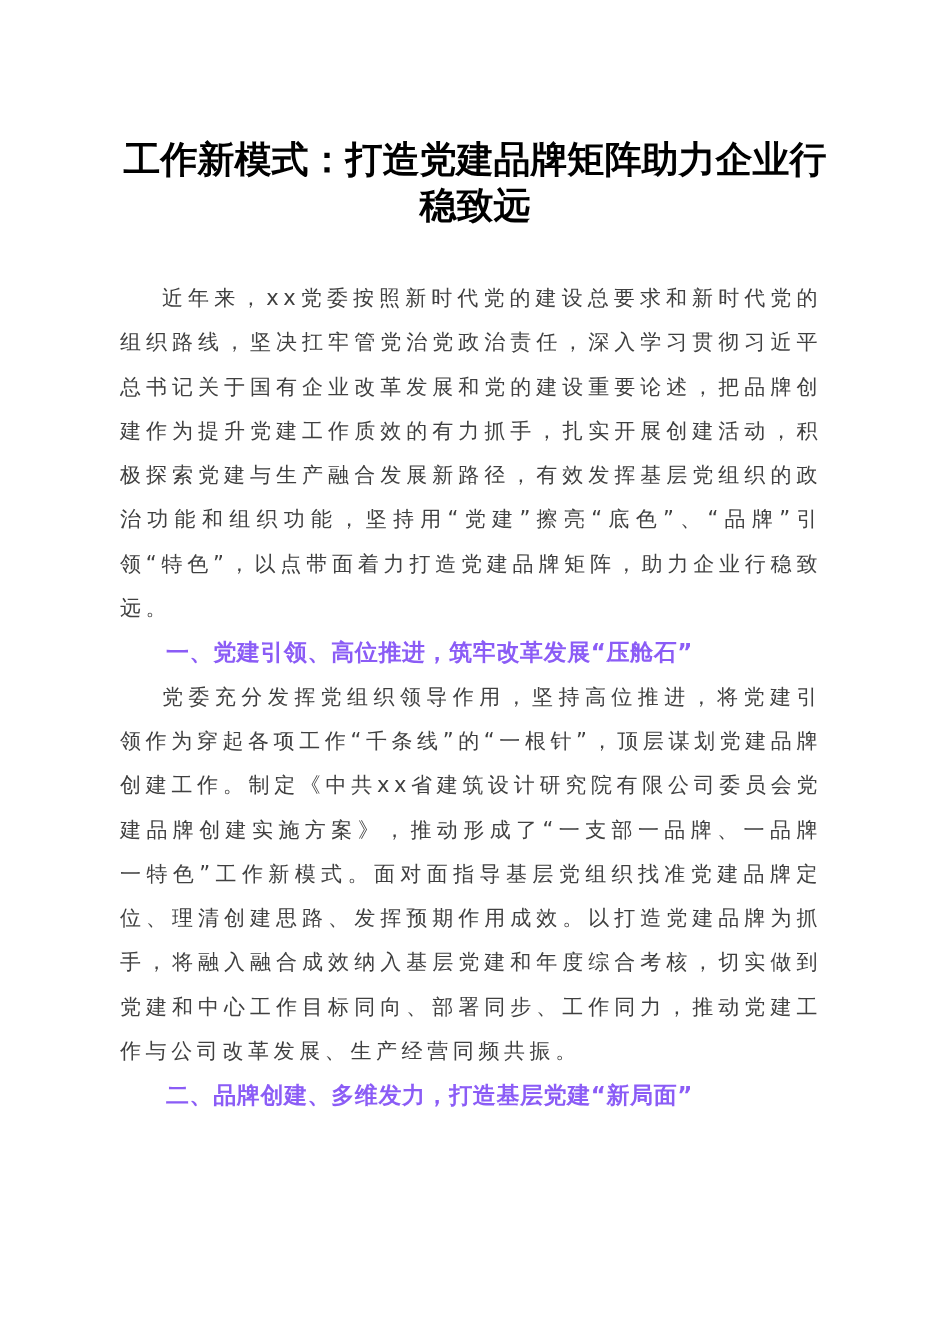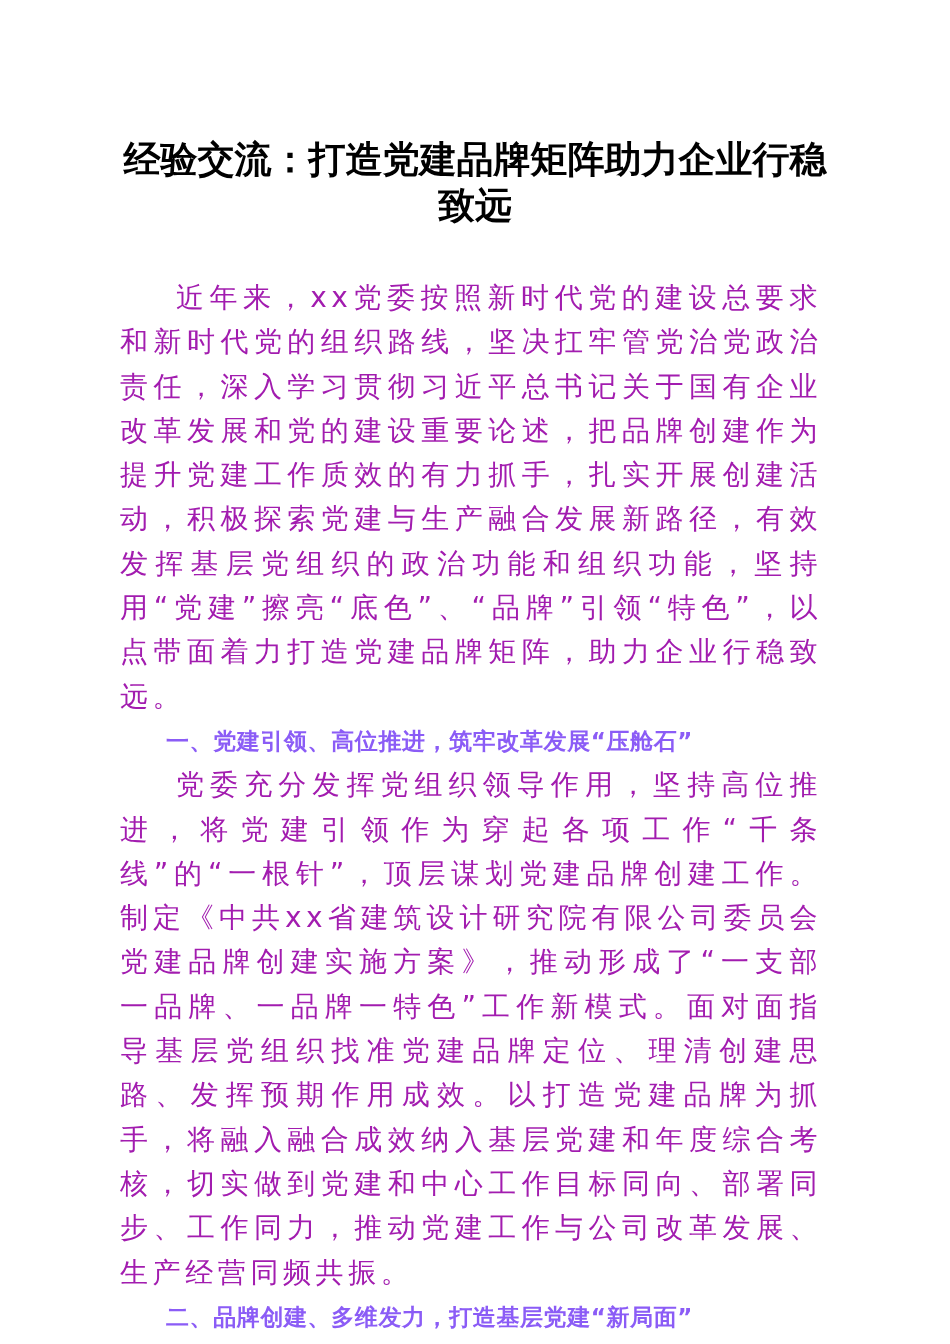--- a/index.html
+++ b/index.html
@@ -36,46 +36,46 @@
     margin: 0;
   }
   .body {
     position: absolute;
     left: 120px;
     width: 702px;
     top: 276px;
   }
   .para {
     margin: 0;
-    font-size: 28px;
+    font-size: 21px;
     line-height: 44.3px;
     letter-spacing: 4.6px;
     text-align: justify;
     text-indent: 2em;
     font-family: "DejaVu Sans", "Liberation Sans", sans-serif;
     font-weight: normal;
-    color: #a21caf;
+    color: #404040;
   }
   .para.p1 { }
   .heading {
     margin: 0;
     font-size: 23px;
     line-height: 44.3px;
     text-indent: 2em;
     font-weight: bold;
     font-family: "DejaVu Sans", "Liberation Sans", sans-serif;
     letter-spacing: 0.6px;
     color: #8b5cf6;
   }
 </style>
 </head>
 <body>
 
 <div class="page">
-  <h1 class="title">经验交流：打造党建品牌矩阵助力企业行稳致远</h1>
+  <h1 class="title">工作新模式：打造党建品牌矩阵助力企业行稳致远</h1>
 
   <div class="body">
     <p class="para p1">近年来，xx党委按照新时代党的建设总要求和新时代党的组织路线，坚决扛牢管党治党政治责任，深入学习贯彻习近平总书记关于国有企业改革发展和党的建设重要论述，把品牌创建作为提升党建工作质效的有力抓手，扎实开展创建活动，积极探索党建与生产融合发展新路径，有效发挥基层党组织的政治功能和组织功能，坚持用“党建”擦亮“底色”、“品牌”引领“特色”，以点带面着力打造党建品牌矩阵，助力企业行稳致远。</p>
     <p class="heading">一、党建引领、高位推进，筑牢改革发展“压舱石”</p>
     <p class="para">党委充分发挥党组织领导作用，坚持高位推进，将党建引领作为穿起各项工作“千条线”的“一根针”，顶层谋划党建品牌创建工作。制定《中共xx省建筑设计研究院有限公司委员会党建品牌创建实施方案》，推动形成了“一支部一品牌、一品牌一特色”工作新模式。面对面指导基层党组织找准党建品牌定位、理清创建思路、发挥预期作用成效。以打造党建品牌为抓手，将融入融合成效纳入基层党建和年度综合考核，切实做到党建和中心工作目标同向、部署同步、工作同力，推动党建工作与公司改革发展、生产经营同频共振。</p>
     <p class="heading">二、品牌创建、多维发力，打造基层党建“新局面”</p>
   </div>
 </div>
 
 </body></html>

